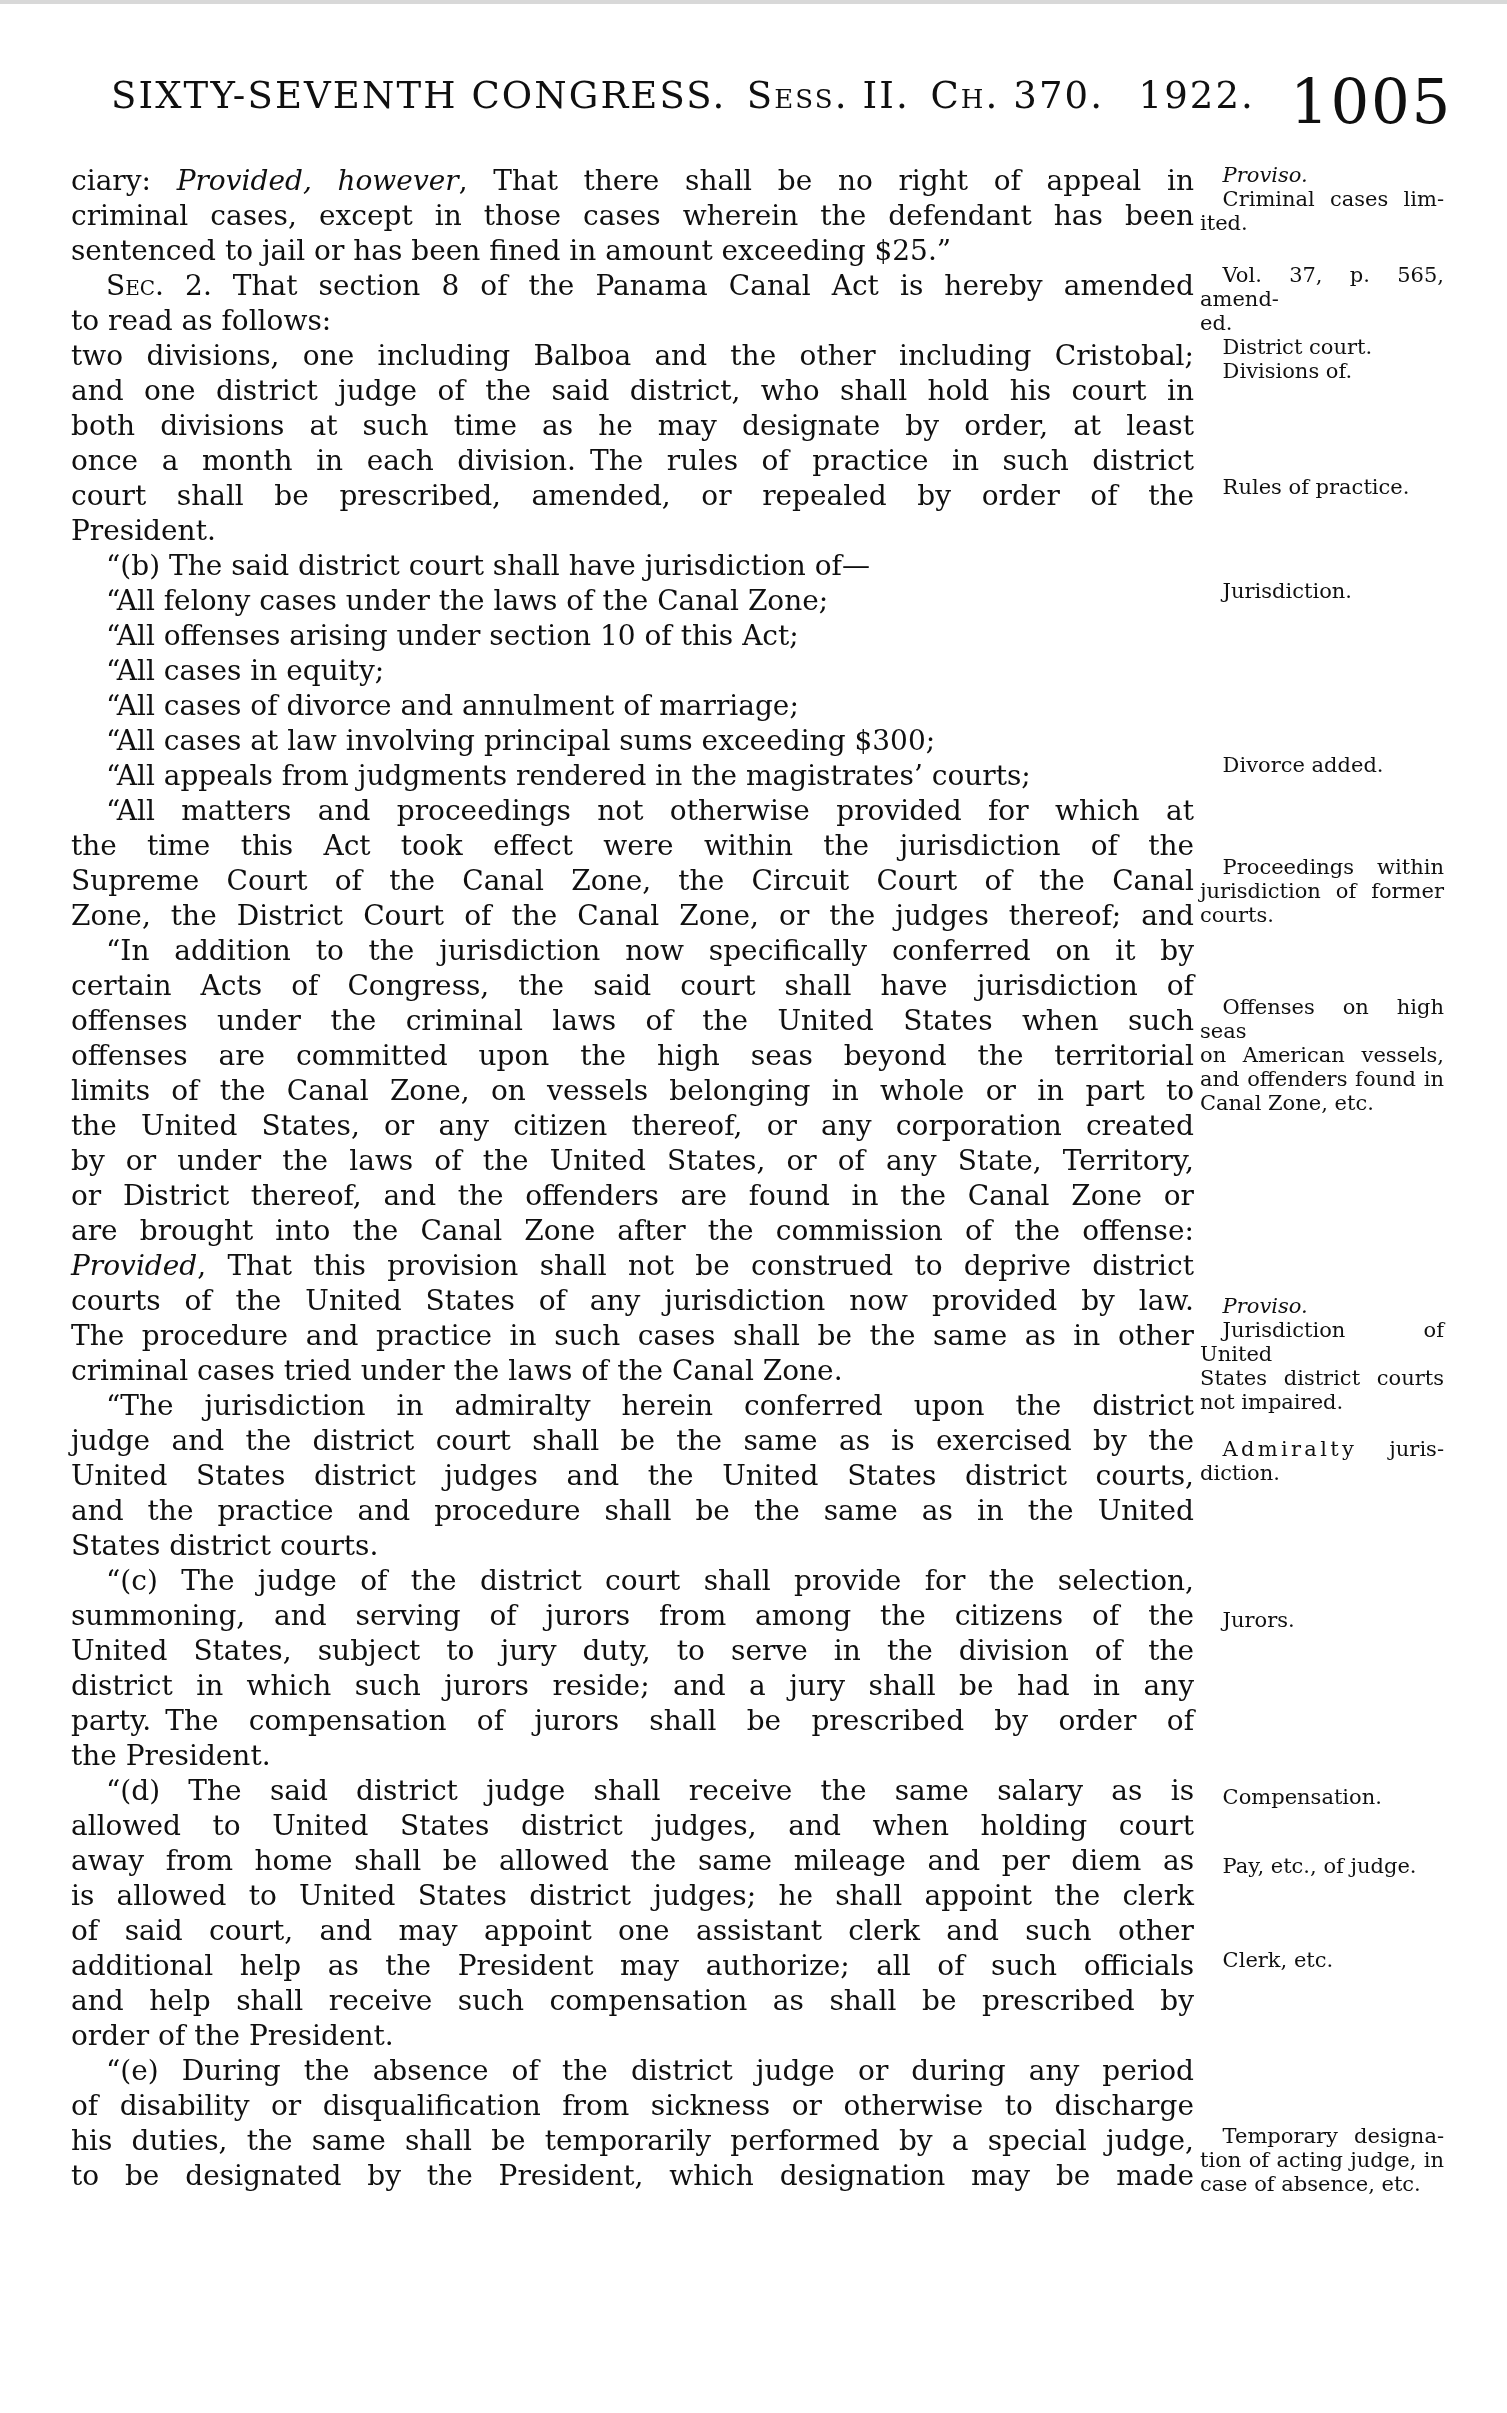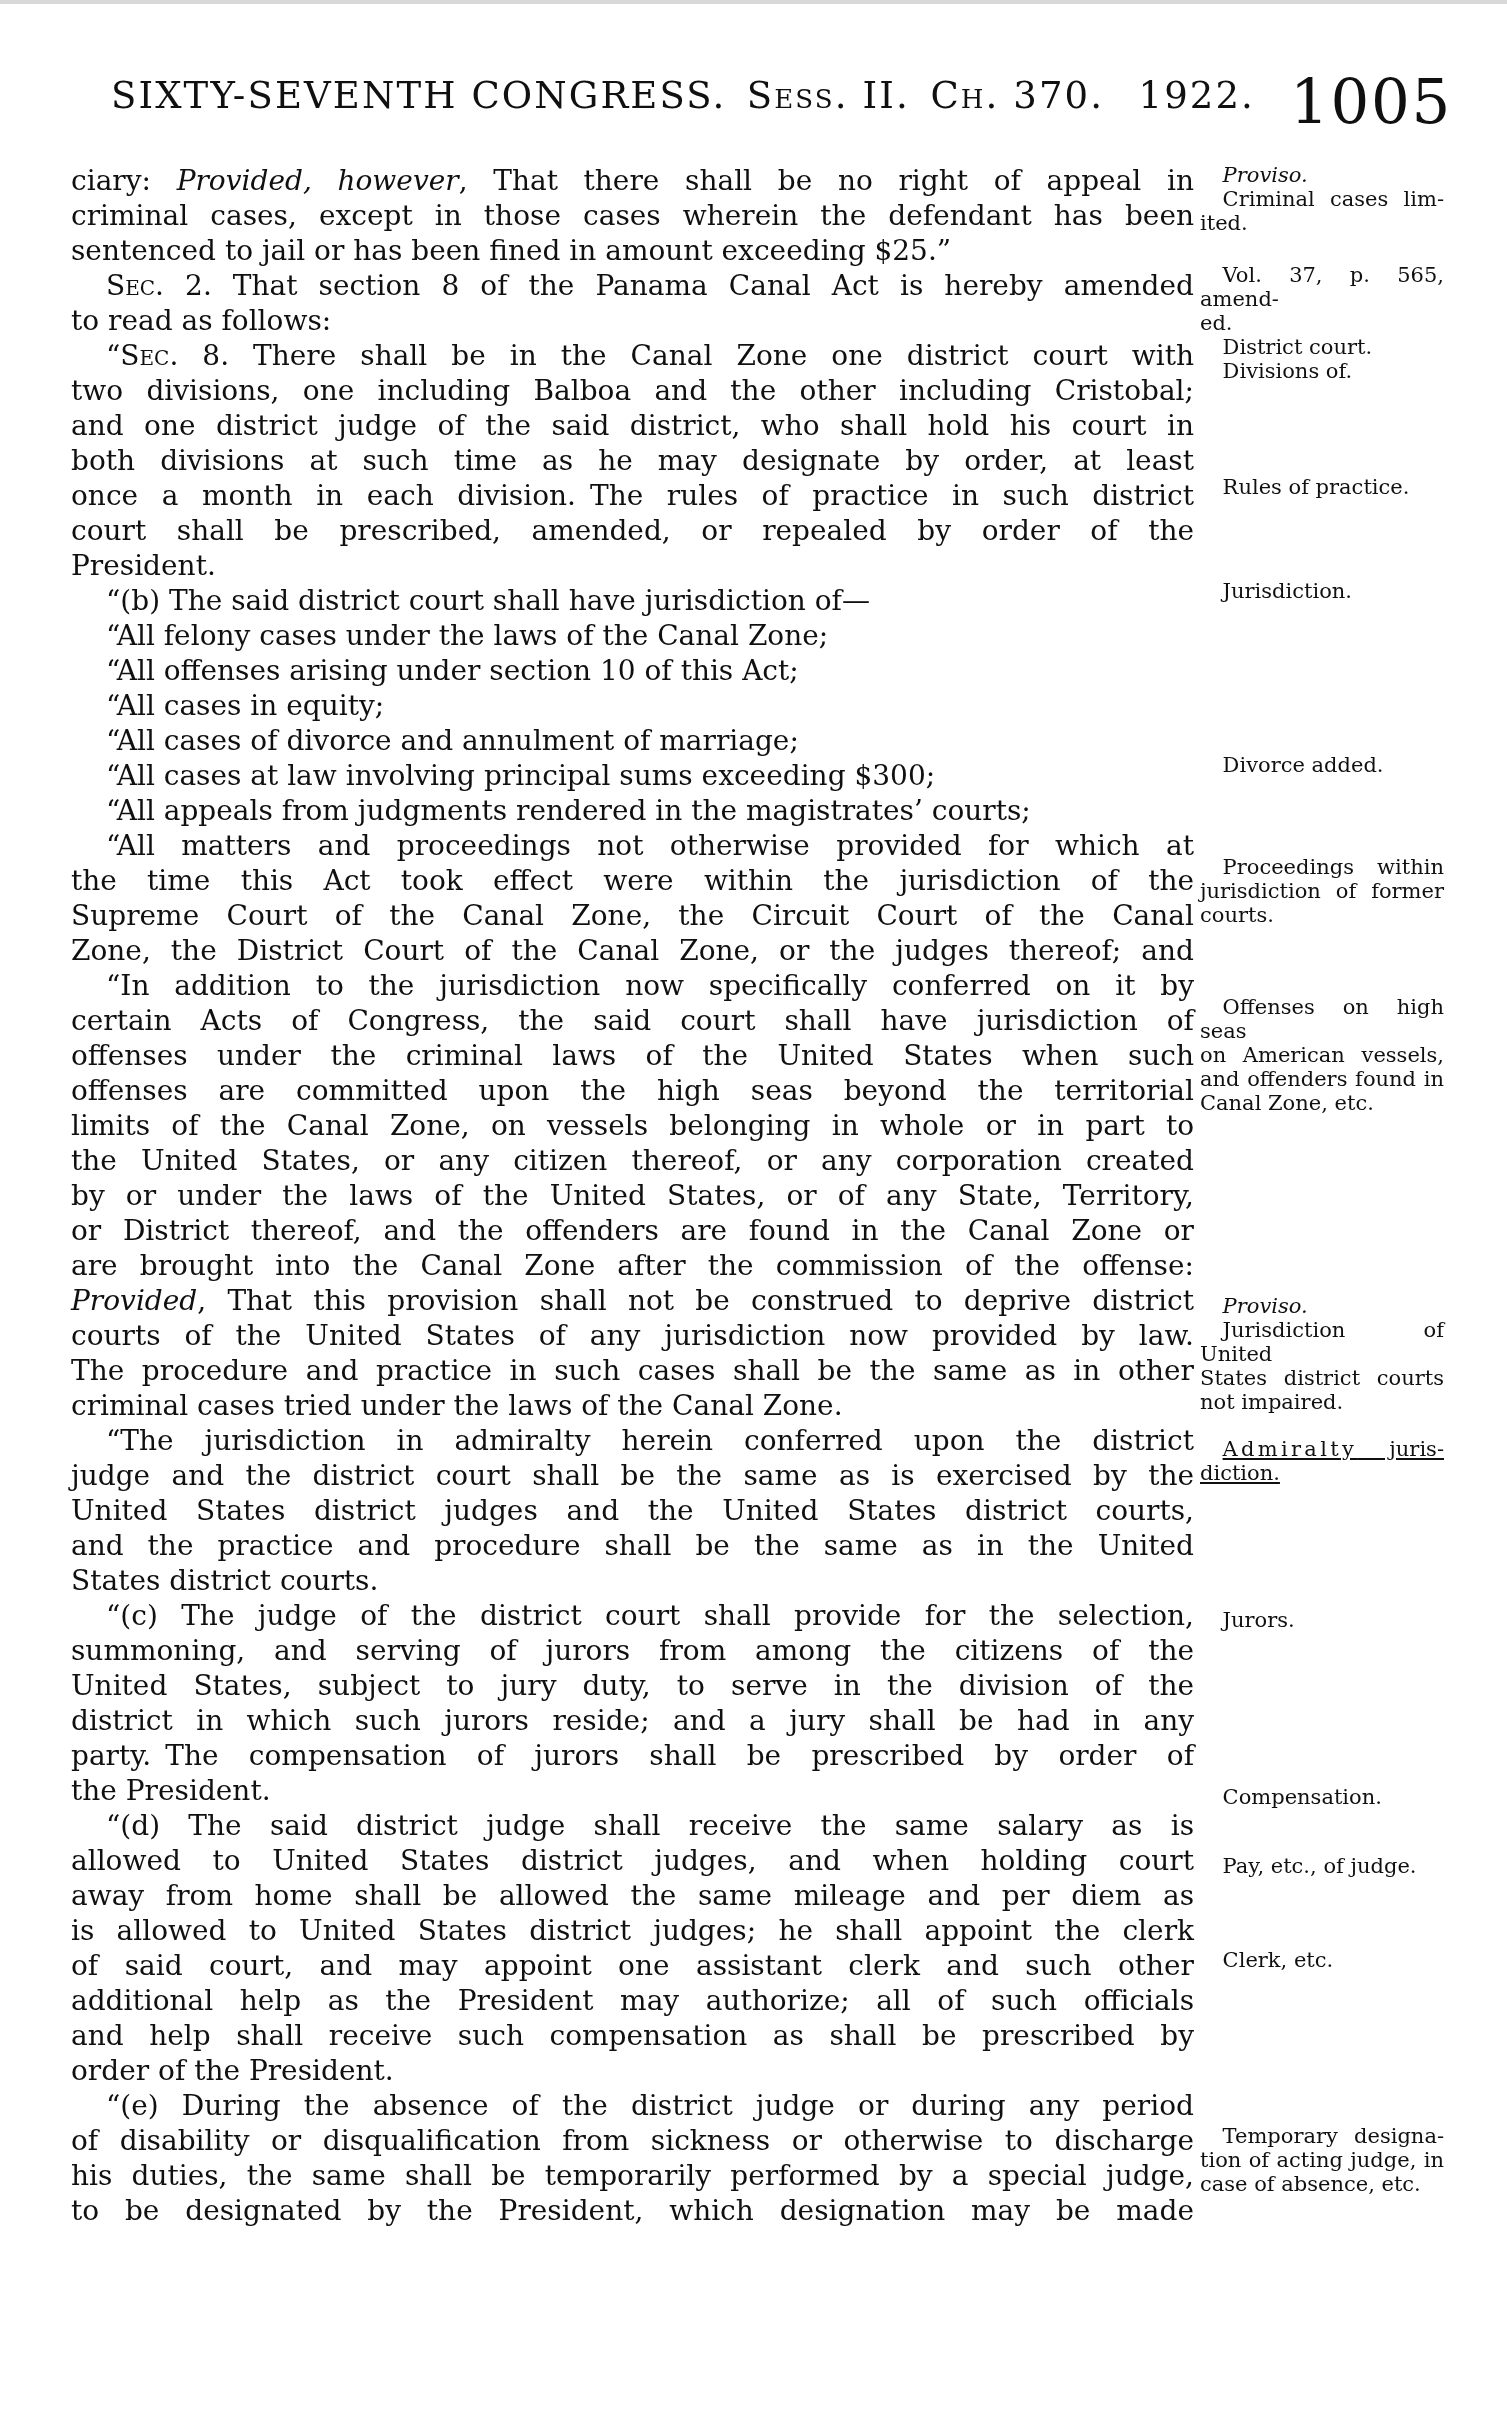--- a/index.html
+++ b/index.html
@@ -50,21 +50,20 @@
 
 <div class="page" style="background: rgb(255, 255, 255); color: rgb(16, 16, 16);">
   <div class="running-head"><span>SIXTY-SEVENTH CONGRESS. </span><span class="sc">Sess.</span><span> II. </span><span class="sc">Ch.</span><span> 370.  1922.</span></div>
   <div class="page-number">1005</div>
   <div class="statute-text" id="statute-text">
       <div class="line"><span>ciary: </span><span class="it">Provided, however</span><span>, That there shall be no right of appeal in</span></div>
       <div class="line"><span>criminal cases, except in those cases wherein the defendant has been</span></div>
       <div class="line last"><span>sentenced to jail or has been fined in amount exceeding $25.”</span></div>
       <div class="line indent"><span class="sc">Sec.</span><span> 2. That section 8 of the Panama Canal Act is hereby amended</span></div>
       <div class="line last"><span>to read as follows:</span></div>
-      <div class="line indent"><span>“</span><span class="sc">Sec.</span><span> 8. There shall be in the Canal Zone one district court with</span></div>
       <div class="line"><span>two divisions, one including Balboa and the other including Cristobal;</span></div>
       <div class="line"><span>and one district judge of the said district, who shall hold his court in</span></div>
       <div class="line"><span>both divisions at such time as he may designate by order, at least</span></div>
       <div class="line"><span>once a month in each division. The rules of practice in such district</span></div>
       <div class="line"><span>court shall be prescribed, amended, or repealed by order of the</span></div>
       <div class="line last"><span>President.</span></div>
       <div class="line indent last"><span>“(b) The said district court shall have jurisdiction of—</span></div>
       <div class="line indent last"><span>“All felony cases under the laws of the Canal Zone;</span></div>
       <div class="line indent last"><span>“All offenses arising under section 10 of this Act;</span></div>
       <div class="line indent last"><span>“All cases in equity;</span></div>
@@ -145,21 +144,21 @@
         <div class="mline"><span>on American vessels,</span></div>
         <div class="mline"><span>and offenders found in</span></div>
         <div class="mline nojust"><span>Canal Zone, etc.</span></div>
       </div>
       <div class="margin-note" style="top: 1290px;">
         <div class="mline indent nojust"><span class="it">Proviso.</span></div>
         <div class="mline indent"><span>Jurisdiction of United</span></div>
         <div class="mline"><span>States district courts</span></div>
         <div class="mline nojust"><span>not impaired.</span></div>
       </div>
-      <div class="margin-note" style="top: 1433px; text-decoration: underline;">
+      <div class="margin-note" style="top: 1433px;">
         <div class="mline indent"><span class="spread">Admiralty</span><span> juris-</span></div>
         <div class="mline nojust"><span>diction.</span></div>
       </div>
       <div class="margin-note" style="top: 1604px;">
         <div class="mline indent nojust"><span>Jurors.</span></div>
       </div>
       <div class="margin-note" style="top: 1781px;">
         <div class="mline indent nojust"><span>Compensation.</span></div>
       </div>
       <div class="margin-note" style="top: 1850px;">

